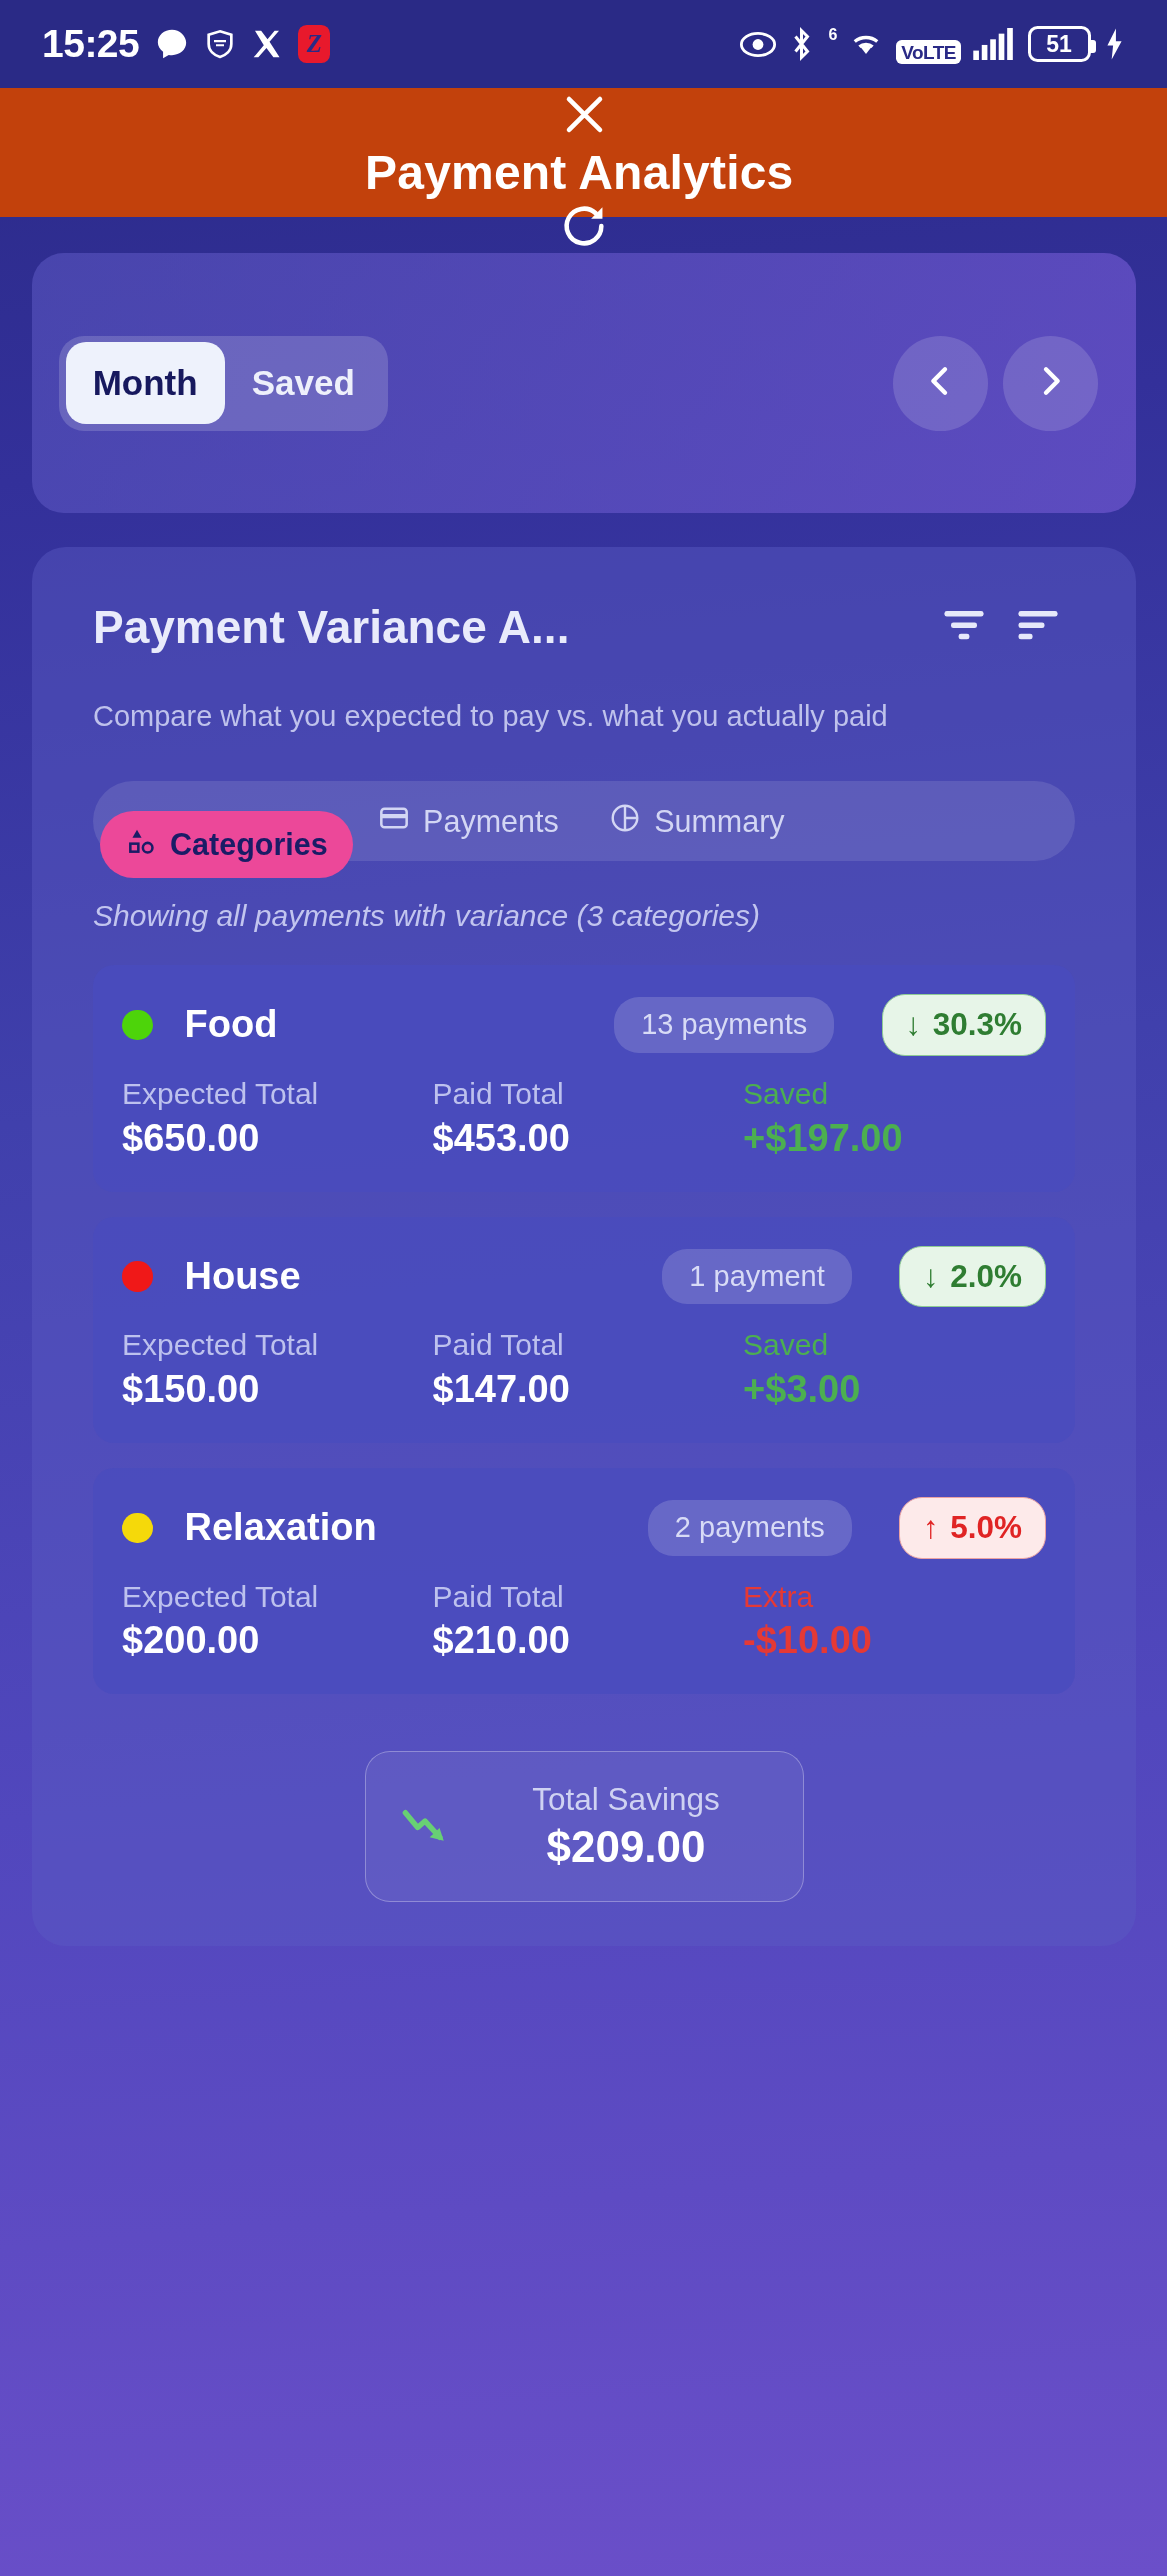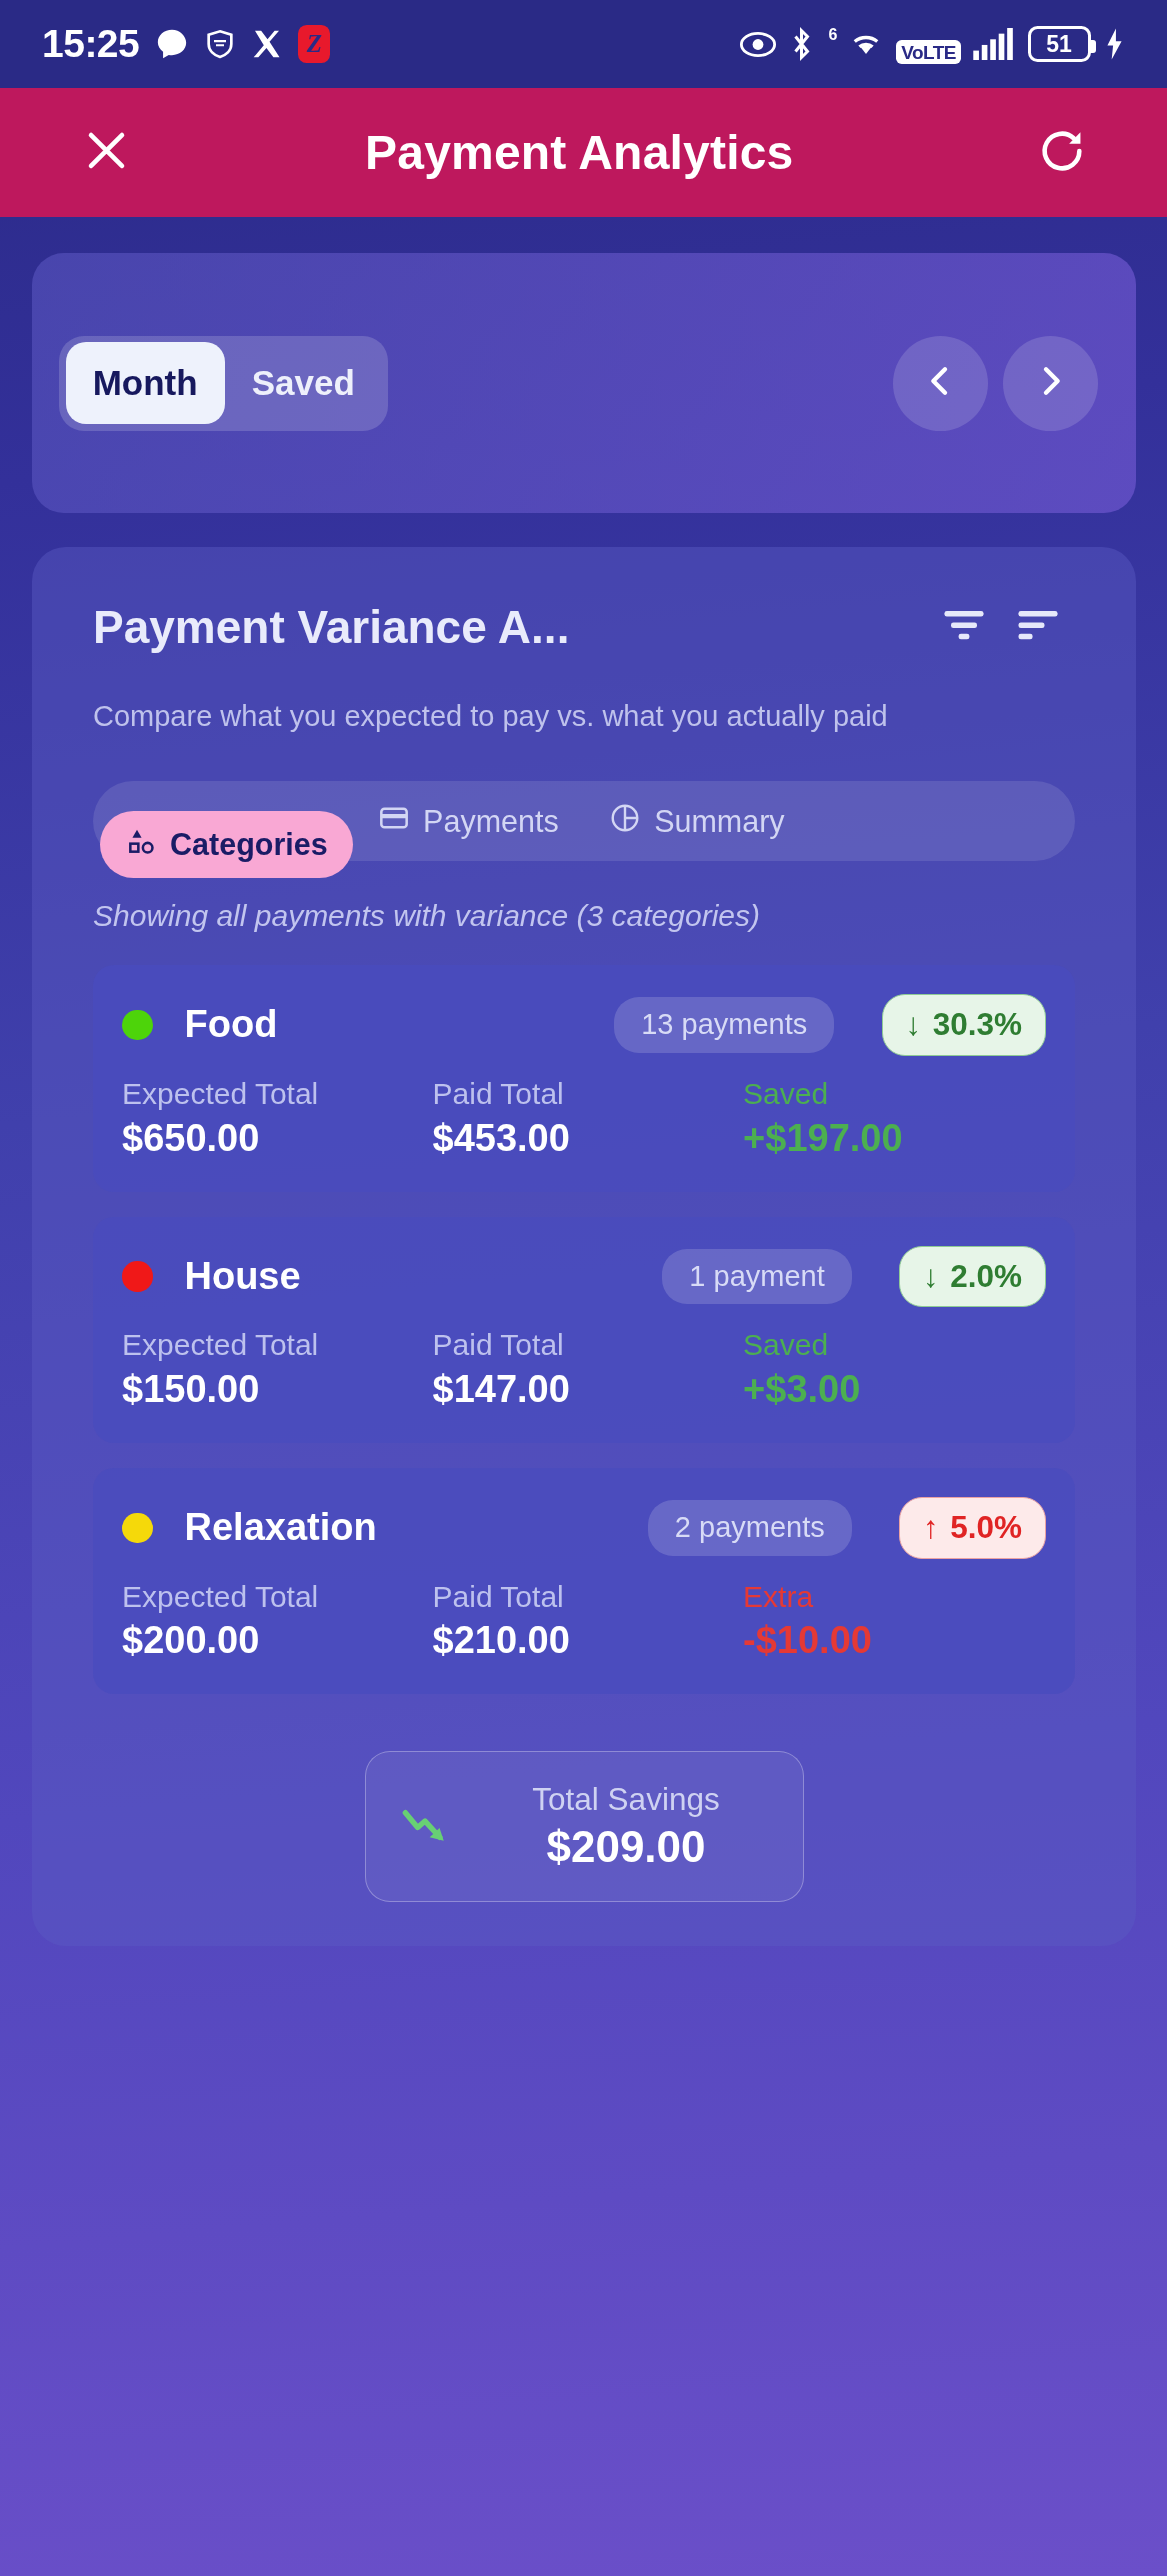--- a/index.html
+++ b/index.html
@@ -44,21 +44,22 @@
     content: ""; position: absolute; right: -8.6px; top: 10.5px;
     width: 4.8px; height: 13.4px; background: #fff; border-radius: 0 2.9px 2.9px 0;
   }
   .sixg { font-size: 16px; font-weight: 700; position: relative; top: -8.6px; right: -1.9px; }
 
   
   .header {
     height: 129px;
     display: flex; align-items: center; justify-content: space-between;
     padding: 0 73px;
-    background: #be185d;
+    background: #c2410c;
+    flex-direction: column;
   }
   .header-title {
     font-size: 48px; font-weight: 700; color: #fff; letter-spacing: 0.2px;
     flex: 1; text-align: center; margin-left: -9.5px;
   }
   .hdr-btn { width: 67px; height: 67px; display: flex; align-items: center; justify-content: center; }
 
   
   .period-card {
     margin: 36px 32px 0 32px;
@@ -124,21 +125,21 @@
     background: rgba(255,255,255,0.11);
     border-radius: 40px;
     height: 80px;
     display: flex; align-items: center; padding: 6.7px;
   }
   .tab {
     display: flex; align-items: center; gap: 13.4px;
     height: 67px; border-radius: 34px; padding: 0 25px;
     font-size: 30.5px; color: #d3d6f4; font-weight: 400;
   }
-  .tab.active { background: #f9a8d4; color: #1a1c66; font-weight: 700; margin-top: 47px; }
+  .tab.active { background: #ec4899; color: #1a1c66; font-weight: 700; margin-top: 47px; }
 
   .showing-note {
     margin: 38px 61px 0 61px;
     font-size: 30px; font-style: italic; color: #c2c5ef;
   }
 
   
   .cat-list { margin: 32px 61px 0 61px; display: flex; flex-direction: column; gap: 25px; }
   .cat-card {
     background: rgba(73,76,190,0.78);

